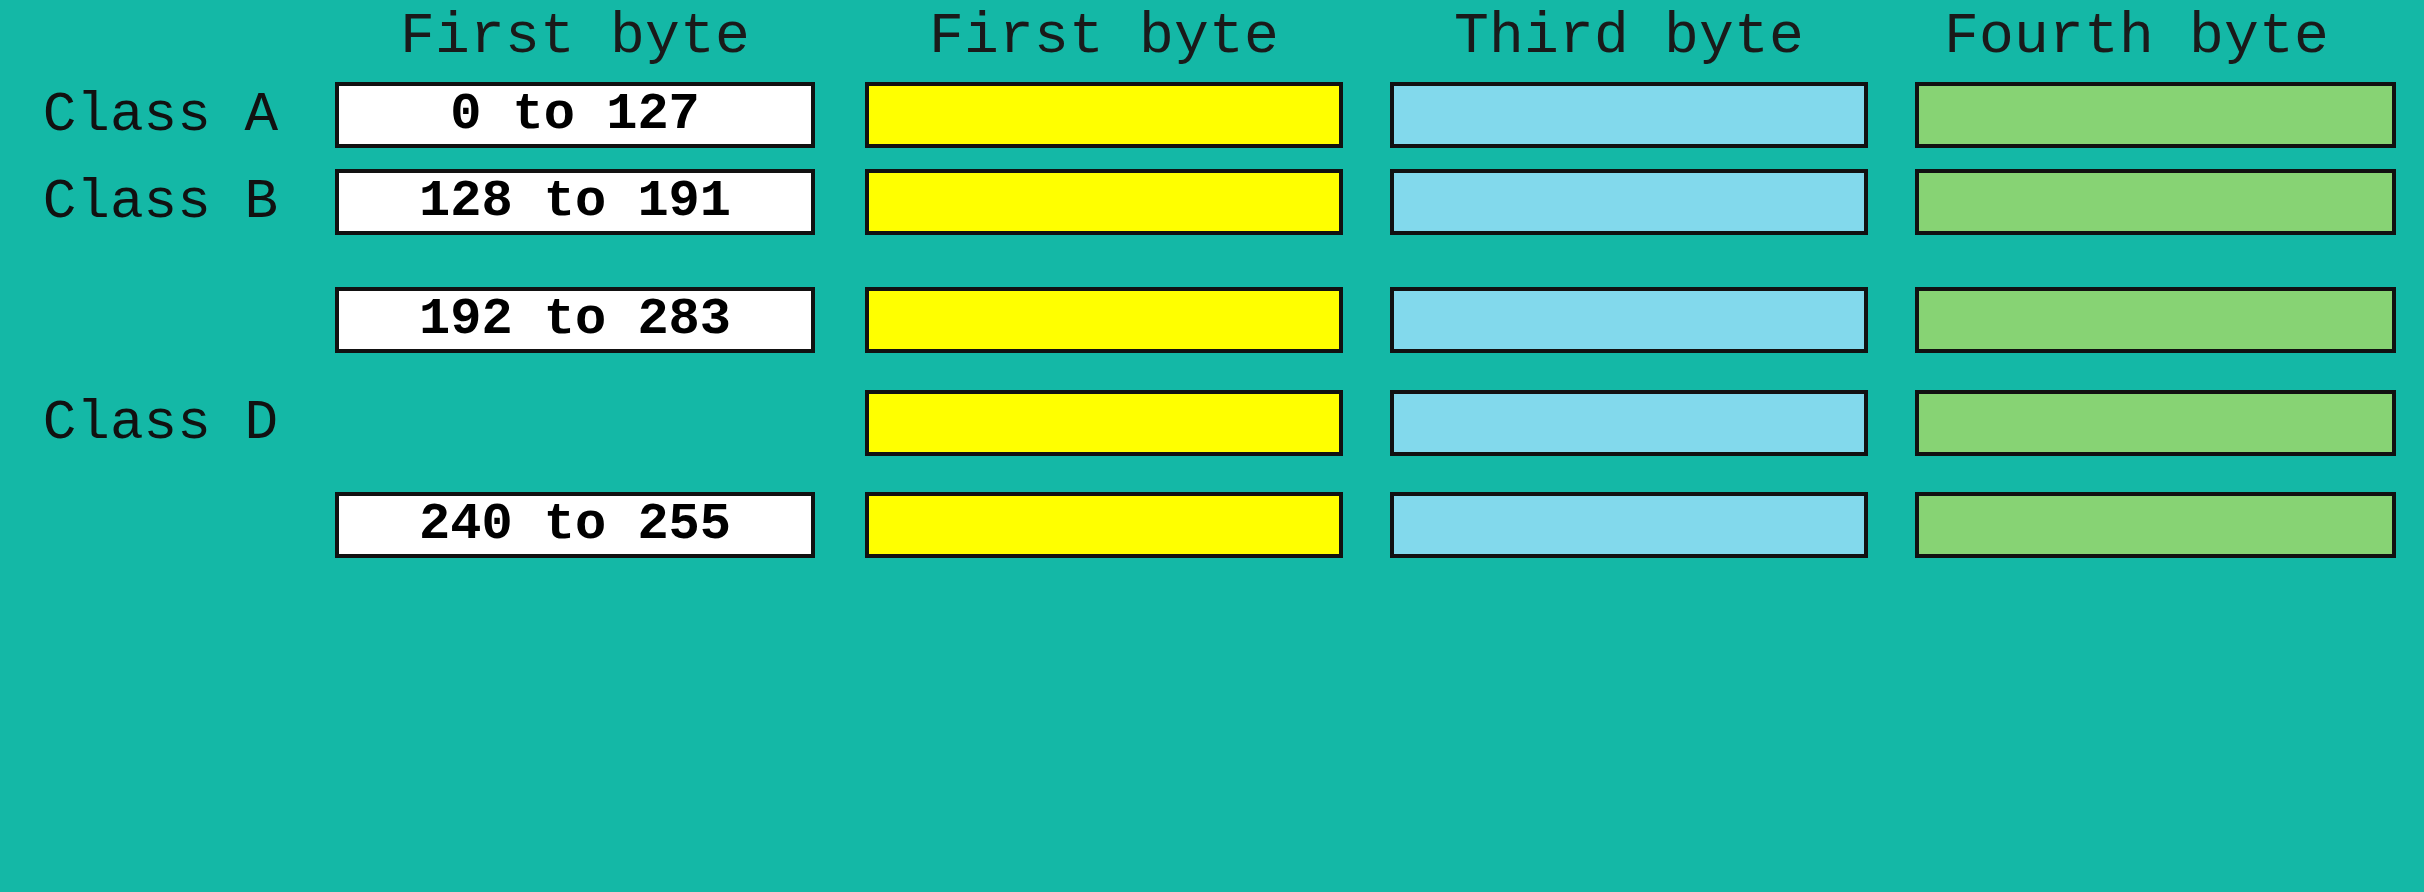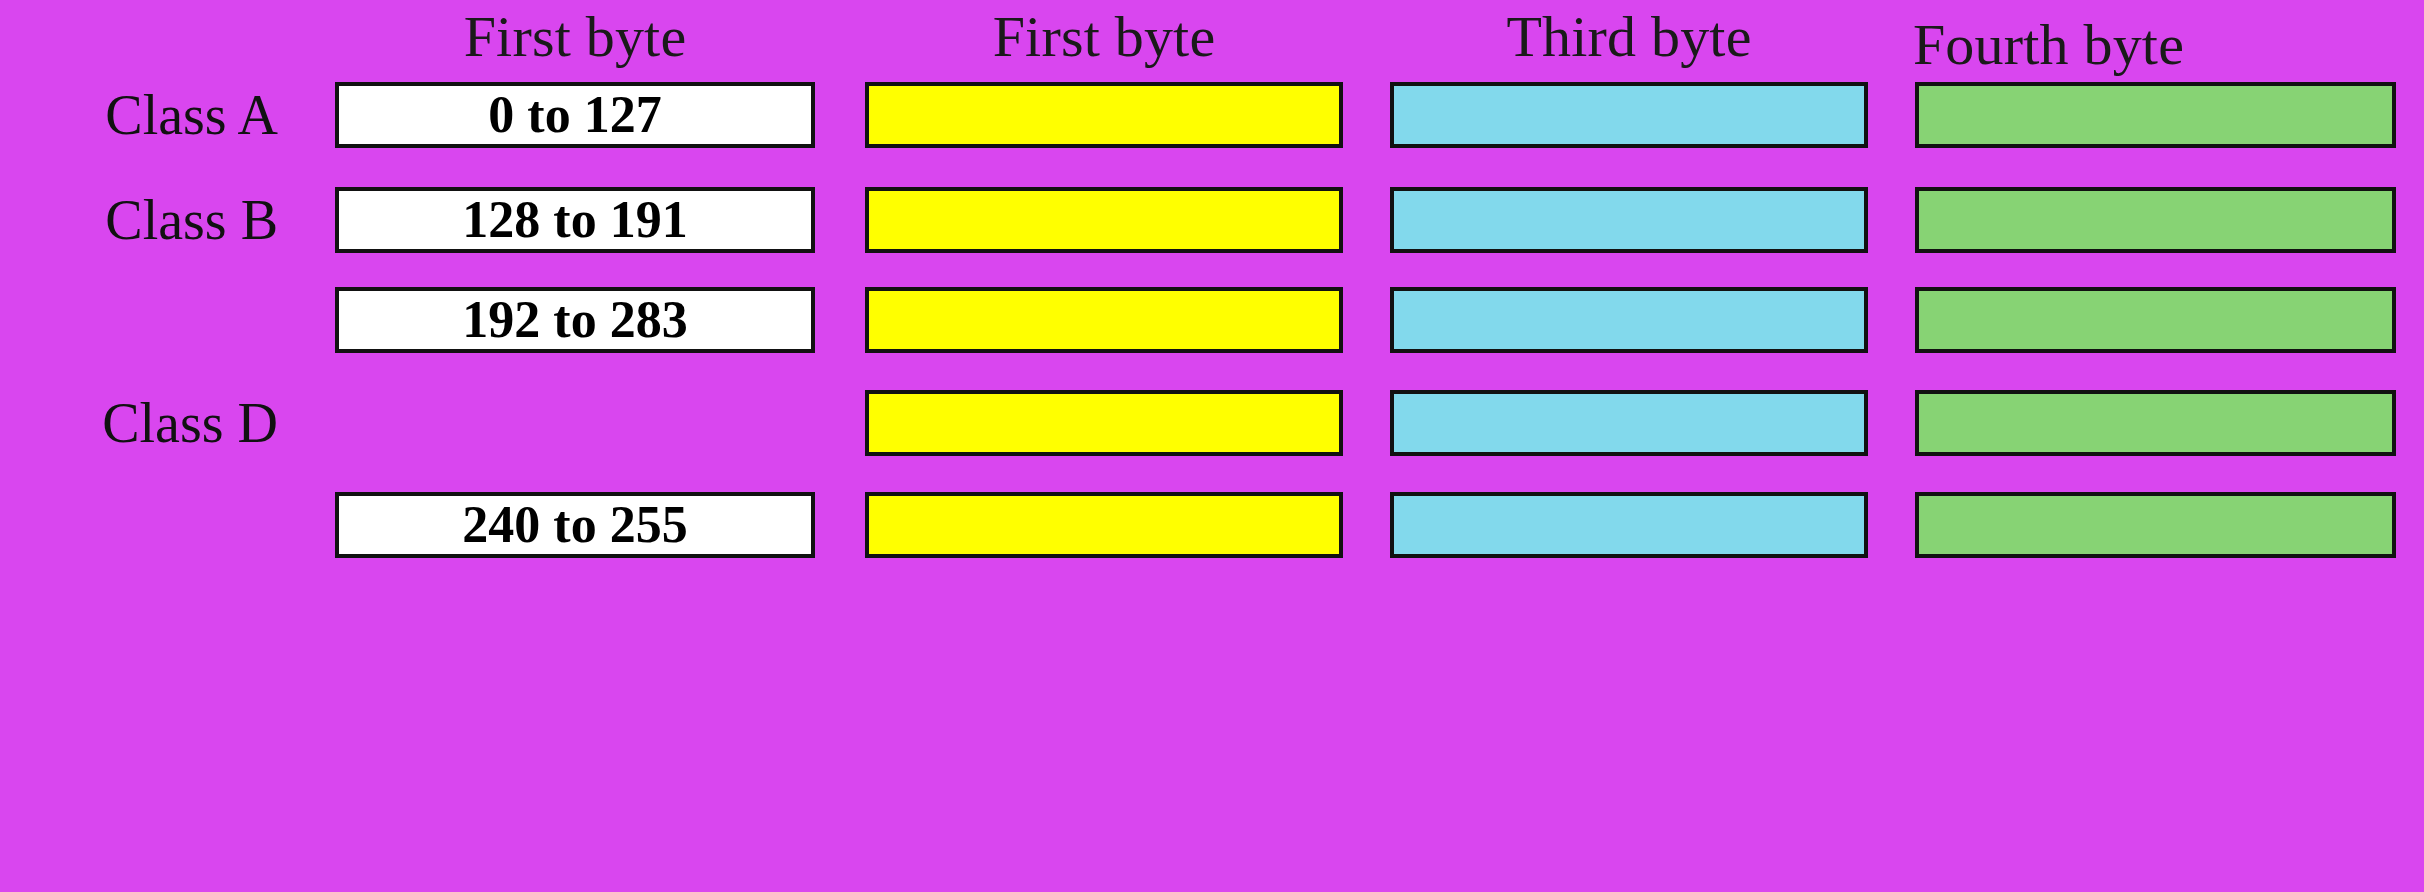--- a/index.html
+++ b/index.html
@@ -37,21 +37,21 @@
     text-align: center;
     font-size: 58px;
     font-weight: normal;
     letter-spacing: 0.2px;
     white-space: nowrap;
     color: #1a1a1a;
   }
   .col-header.c0 { left: 335px;  width: 480px; }
   .col-header.c1 { left: 865px;  width: 478px; }
   .col-header.c2 { left: 1390px; width: 478px; }
-  .col-header.c3 { left: 1808px; width: 481px; margin-top: 8px; }
+  .col-header.c3 { left: 1896px; width: 481px; }
 
   
   .class-row {
     position: absolute;
     left: 0;
     width: 2424px;
     height: 66px;
   }
 
   .class-label {
@@ -104,40 +104,40 @@
     text-align: center;
     font-size: 52px;
     font-weight: bold;
     white-space: nowrap;
     color: #000000;
   }
 </style>
 </head>
 <body>
 
-<div id="figure" style="background: #d946ef;">
+<div id="figure" style="background: #14b8a6; font-family: Liberation Mono, monospace;">
 
   <div class="header-row">
     <div class="col-header c0">First byte</div>
     <div class="col-header c1">First byte</div>
     <div class="col-header c2">Third byte</div>
     <div class="col-header c3">Fourth byte</div>
   </div>
 
   <div class="class-row" style="top:82px">
     <div class="class-label">Class A</div>
     <div class="cell first-byte" style="border-color: rgb(17, 17, 17);">
       <span class="range-text">0 to 127</span>
     </div>
     <div class="cell second-byte" style="background: rgb(255, 255, 0); border-color: rgb(17, 17, 17);"></div>
     <div class="cell third-byte" style="background: rgb(130, 217, 236); border-color: rgb(17, 17, 17);"></div>
     <div class="cell fourth-byte" style="background: rgb(135, 211, 116); border-color: rgb(17, 17, 17);"></div>
   </div>
 
-  <div class="class-row" style="top: 187px;">
+  <div class="class-row" style="top: 169px;">
     <div class="class-label">Class B</div>
     <div class="cell first-byte" style="border-color: rgb(17, 17, 17);">
       <span class="range-text">128 to 191</span>
     </div>
     <div class="cell second-byte" style="background: rgb(255, 255, 0); border-color: rgb(17, 17, 17);"></div>
     <div class="cell third-byte" style="background: rgb(130, 217, 236); border-color: rgb(17, 17, 17);"></div>
     <div class="cell fourth-byte" style="background: rgb(135, 211, 116); border-color: rgb(17, 17, 17);"></div>
   </div>
 
   <div class="class-row" style="top: 287px;">

